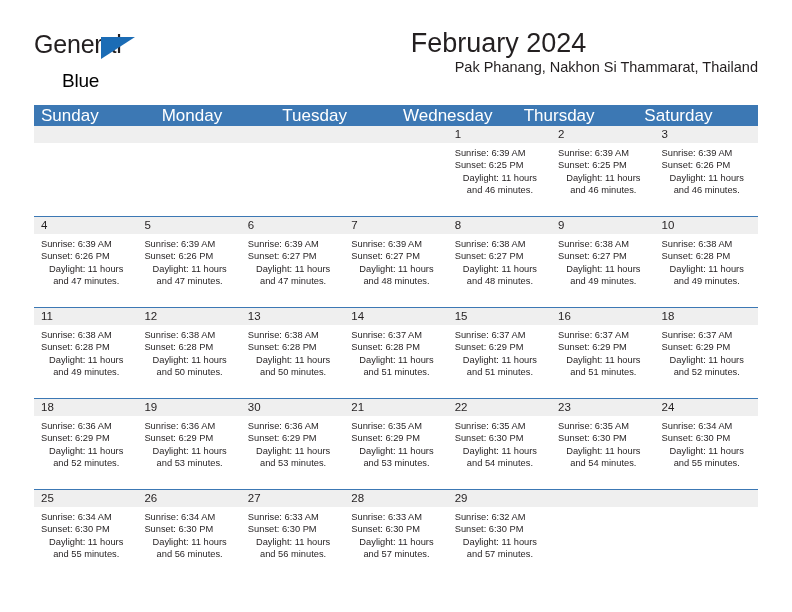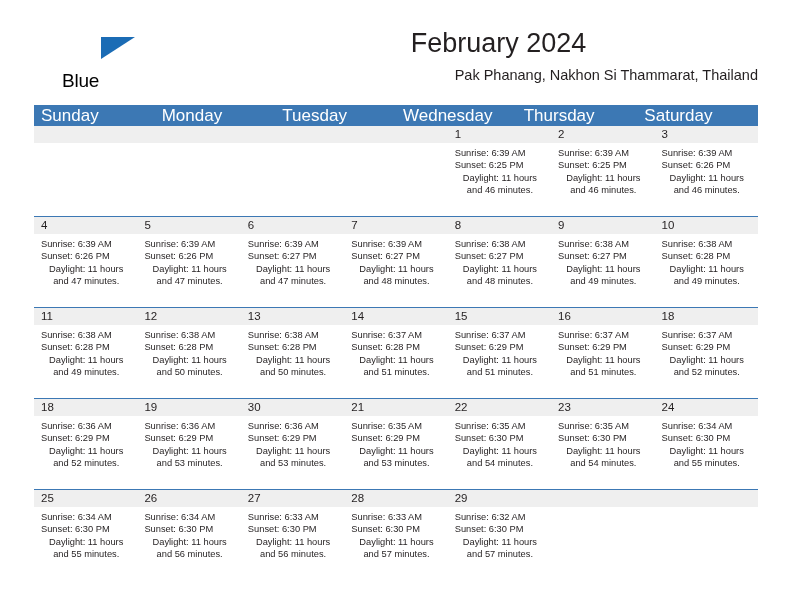--- a/index.html
+++ b/index.html
@@ -72,21 +72,20 @@
     right: 0;
     top: 0;
   }
   .cal-title {
     font-size: 27px;
     color: #231f20;
     line-height: 1.15;
     white-space: nowrap;
   }
   .cal-subtitle {
-    margin-top: 8px;
     font-size: 14.5px;
     color: #231f20;
     line-height: 1.15;
     white-space: nowrap;
     padding-left: 44px;
   }
 
   
   .calendar {
     position: absolute;
@@ -154,20 +153,21 @@
   }
 </style>
 </head>
 <body>
 
 <div class="page">
 
   <div class="header">
 
     <div class="logo">
+      <span class="logo-general">General</span>
       <span class="logo-tri"></span>
       <span class="logo-blue">Blue</span>
     </div>
 
     <div class="title-block">
       <div class="cal-title">February 2024</div>
       <div class="cal-subtitle">Pak Phanang, Nakhon Si Thammarat, Thailand</div>
     </div>
 
   </div>

